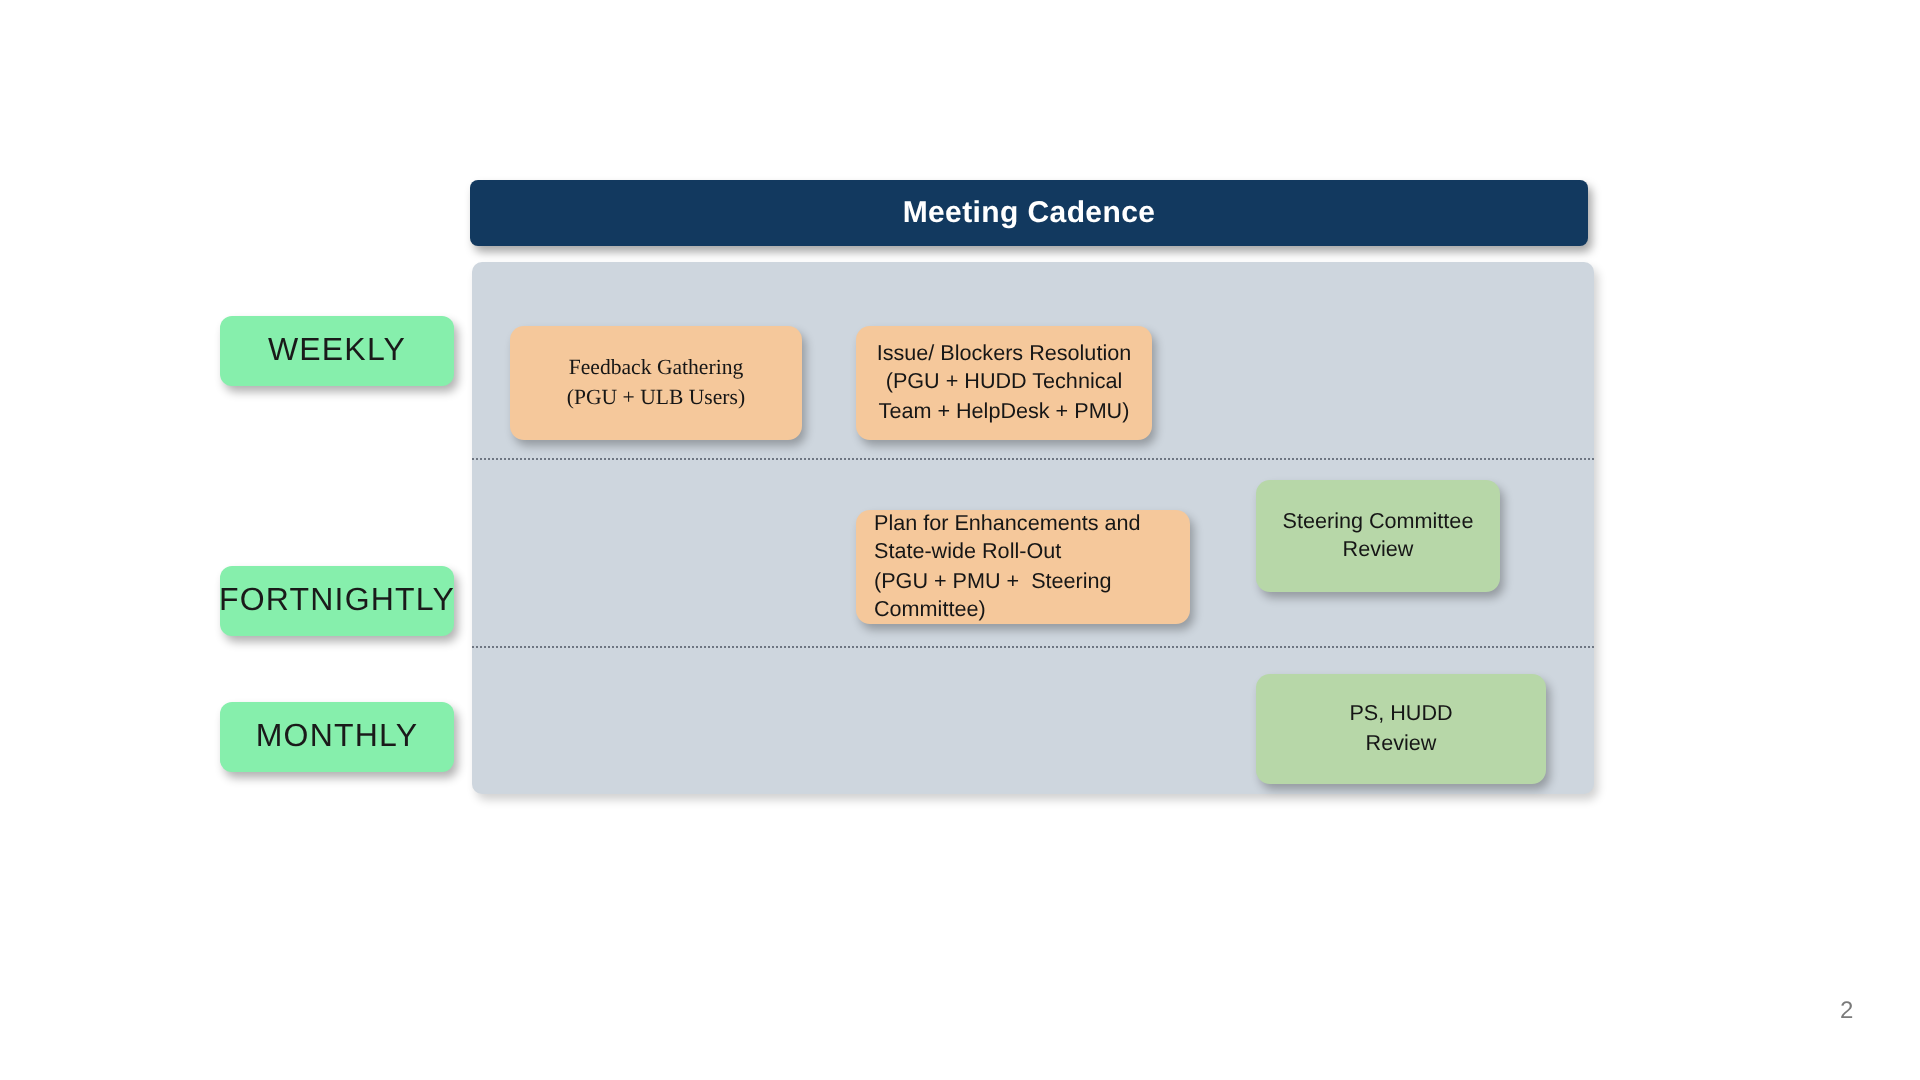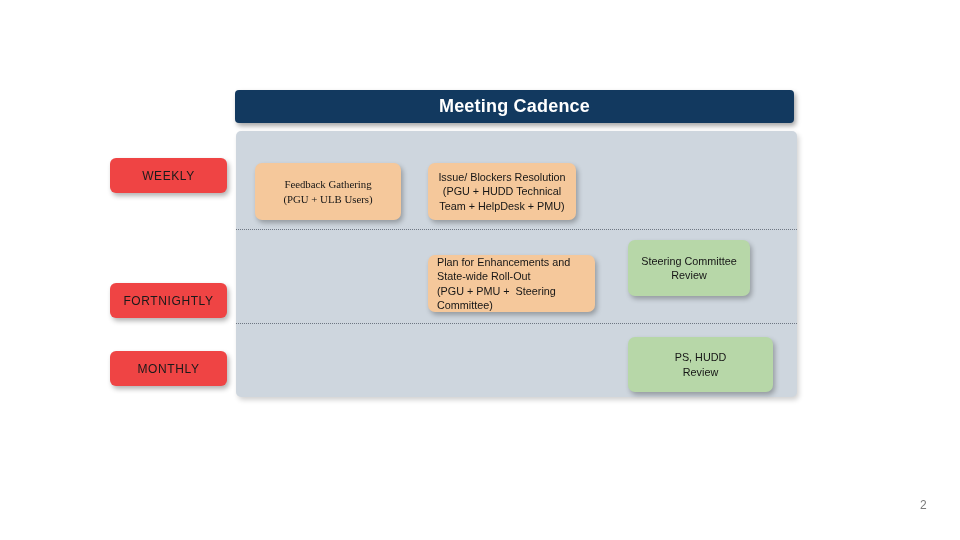--- a/index.html
+++ b/index.html
@@ -25,21 +25,21 @@
     height: 33px;
     background: #12395f;
     border-radius: 4px;
     box-shadow: 2px 3px 5px rgba(0,0,0,0.35);
     display: flex;
     align-items: center;
     justify-content: center;
   }
   #title-bar .title-text {
     color: #ffffff;
-    font-size: 18px;
+    font-size: 15px;
     font-weight: bold;
     letter-spacing: 0.2px;
   }
 
   
   #cadence-panel {
     position: absolute;
     left: 236px;
     top: 131px;
     width: 561px;
@@ -55,27 +55,27 @@
     width: 561px;
     height: 0;
     border-top: 1.4px dotted #6e7682;
   }
   #row-divider-1 { top: 229px; }
   #row-divider-2 { top: 323px; }
 
   
   .cadence-label {
     position: absolute;
-    background: #ef4444;
+    background: #86efac;
     border-radius: 6px;
     box-shadow: 2px 3px 5px rgba(0,0,0,0.30);
     display: flex;
     align-items: center;
     justify-content: center;
-    font-size: 12px;
+    font-size: 16px;
     letter-spacing: 0.6px;
     color: #1a1a1a;
     height: 35px;
     width: 117px;
     left: 110px;
   }
   #cadence-weekly      { top: 158px; }
   #cadence-fortnightly { top: 256px; margin-top: 27px; }
   #cadence-monthly     { top: 351px; }
 

